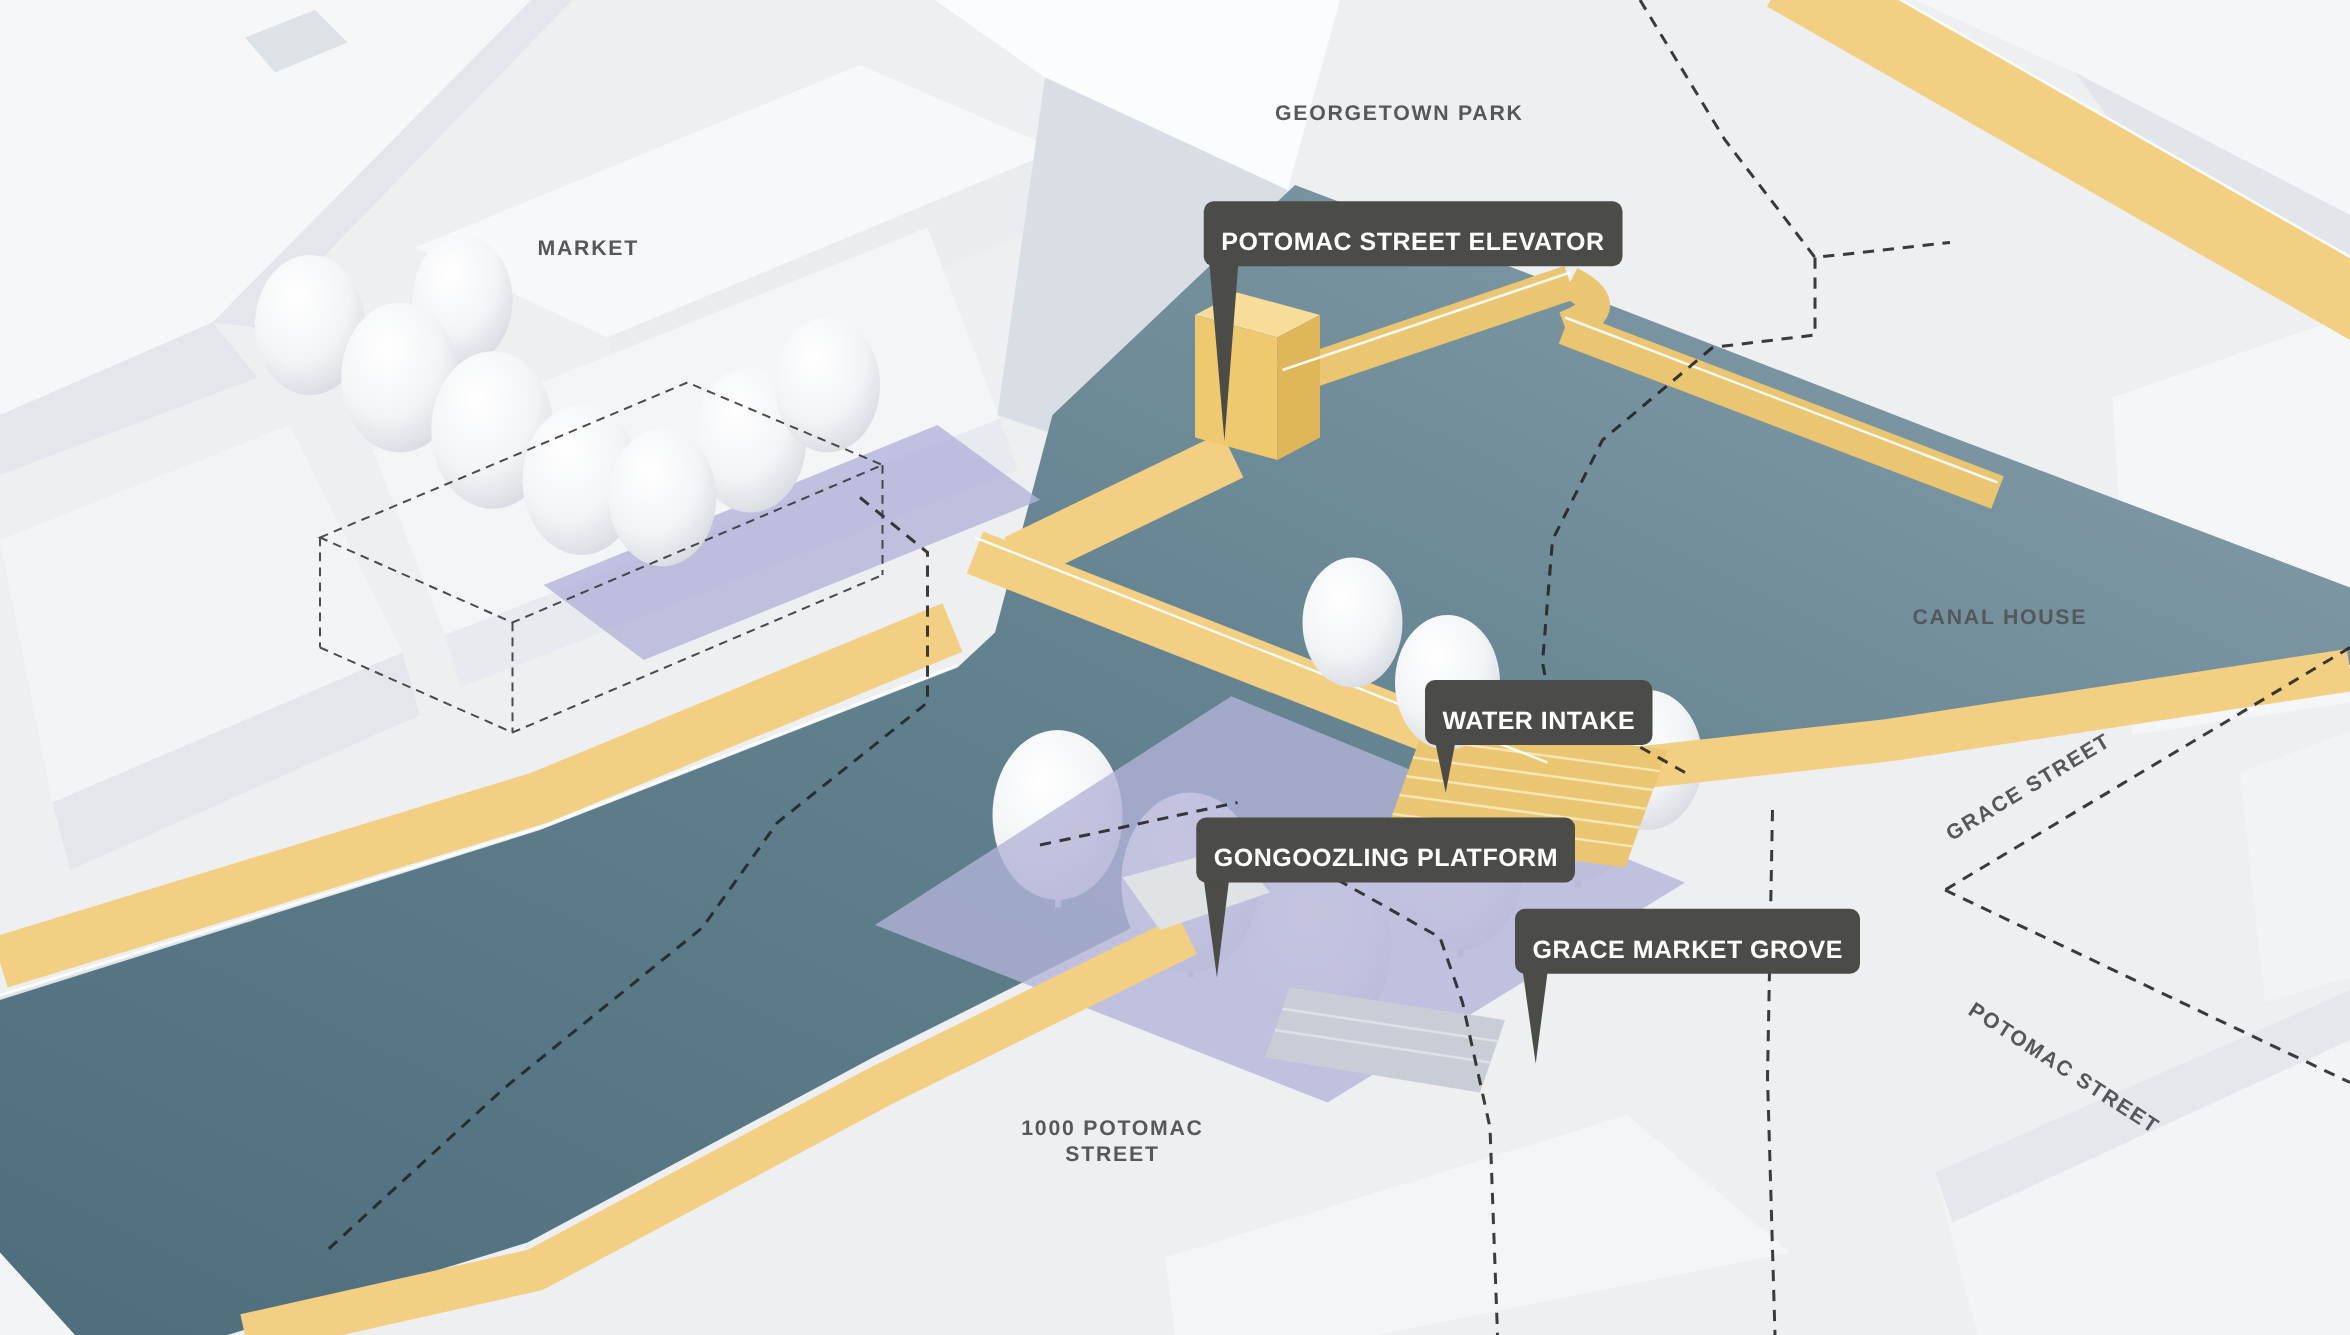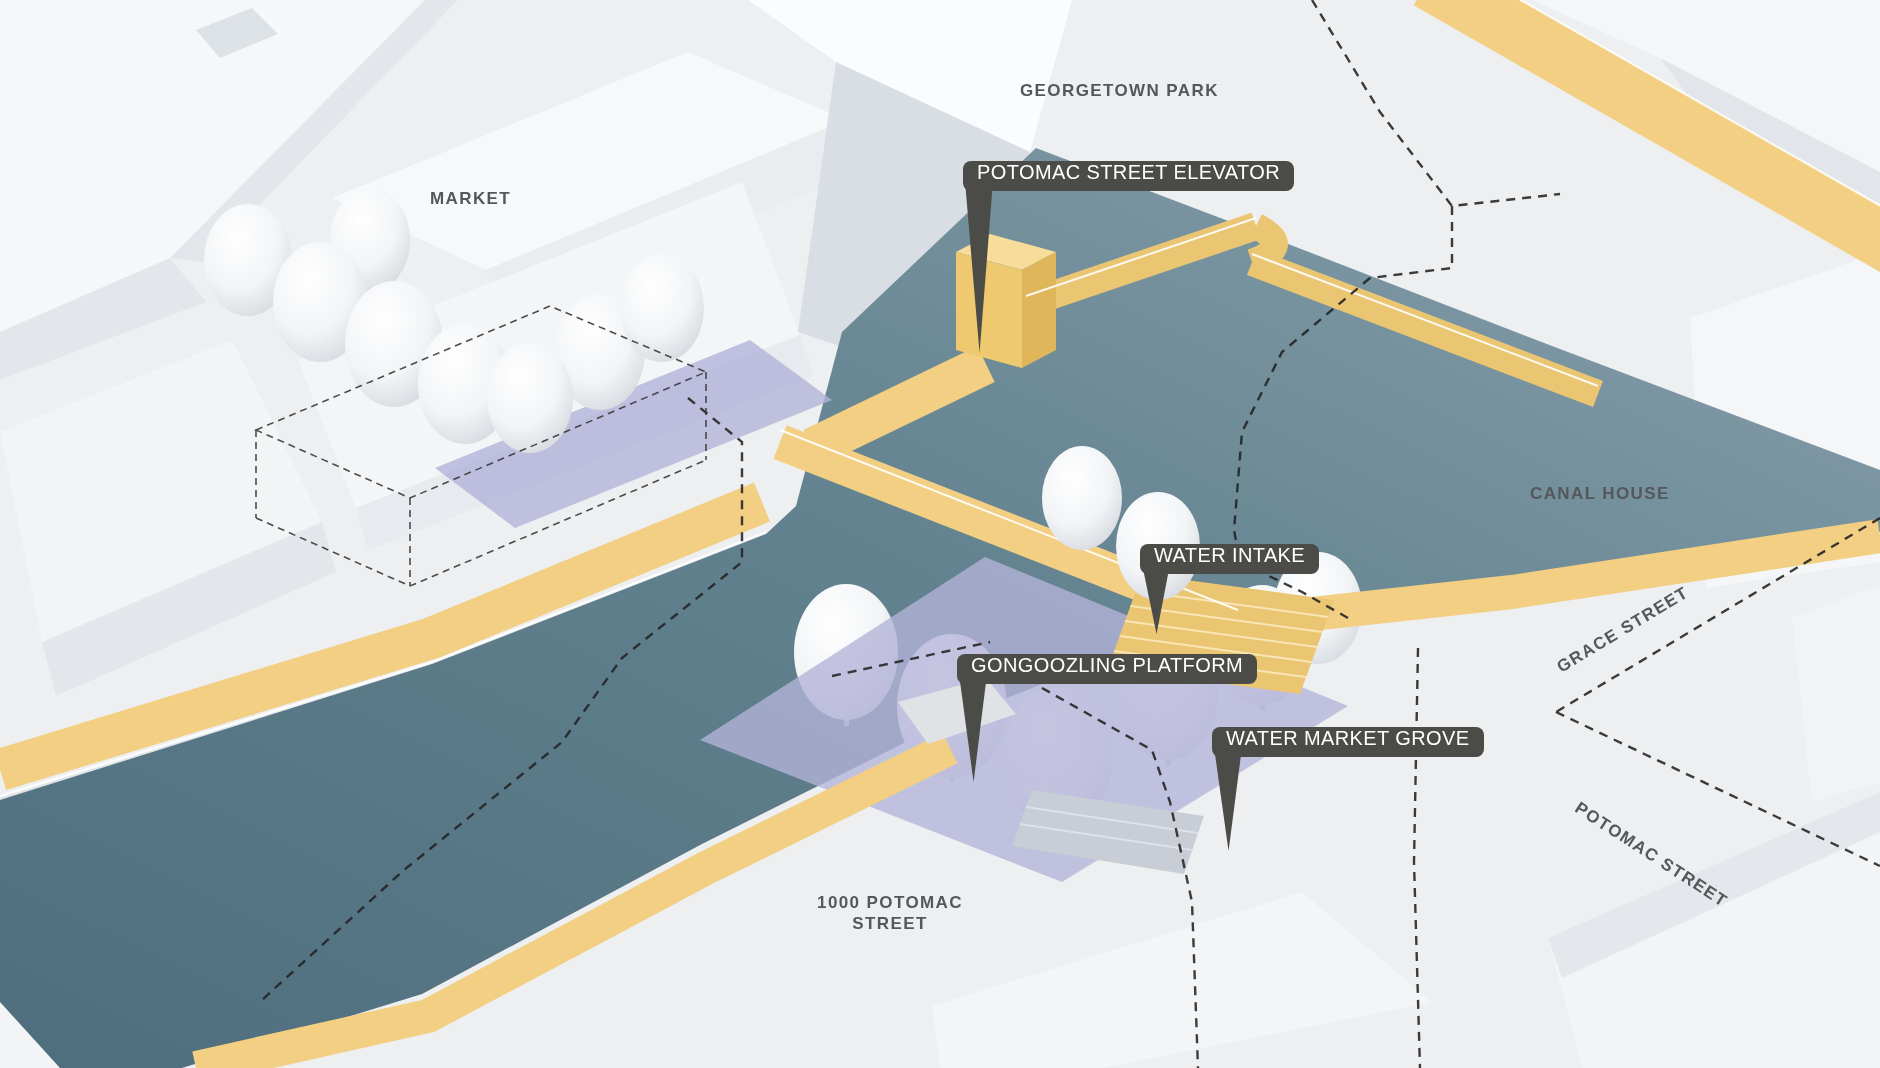--- a/index.html
+++ b/index.html
@@ -12,22 +12,22 @@
   }
   html,body{margin:0;padding:0;background:#cfd3d7;}
   .stage{position:relative;width:1880px;height:1068px;overflow:hidden;background:var(--bg);
          font-family:"Liberation Sans","DejaVu Sans",sans-serif;}
   .stage svg{position:absolute;left:0;top:0;}
   .area-label{position:absolute;color:var(--label-gray);font-weight:bold;font-size:17px;
               letter-spacing:1.4px;white-space:nowrap;transform-origin:center;}
   .area-label.wrap{white-space:normal;text-align:center;line-height:1.25;}
   .tag{position:absolute;z-index:30;}
   .tag .box{position:relative;z-index:2;background:var(--tag-bg);color:var(--tag-text);
-            font-weight:normal;font-size:20px;letter-spacing:.4px;white-space:nowrap;
-            padding:0 14px 7px 14px;border-radius:8px;}
+            font-weight:bold;font-size:20px;letter-spacing:.4px;white-space:nowrap;
+            padding:22px 14px 7px 14px;border-radius:8px;}
   .tag .tail{position:absolute;z-index:1;left:2px;top:20px;width:28px;background:var(--tag-bg);
              clip-path:polygon(0 0,100% 0,52% 100%);}
 </style>
 </head>
 <body>
 
 <div class="stage">
 
 <svg width="1880" height="1068" viewBox="0 0 1880 1068">
   <defs>
@@ -188,16 +188,16 @@
   <div class="box">WATER INTAKE</div>
 </div>
 
 <div class="tag" style="left:957px;top:654px;border-radius:11px;">
   <div class="tail" style="height:108px;"></div>
   <div class="box">GONGOOZLING PLATFORM</div>
 </div>
 
 <div class="tag" style="left:1212px;top:727px;">
   <div class="tail" style="height:104px;"></div>
-  <div class="box">WATER MARKET GROVE</div>
+  <div class="box">GRACE MARKET GROVE</div>
 </div>
 
 </div>
 
 </body></html>

